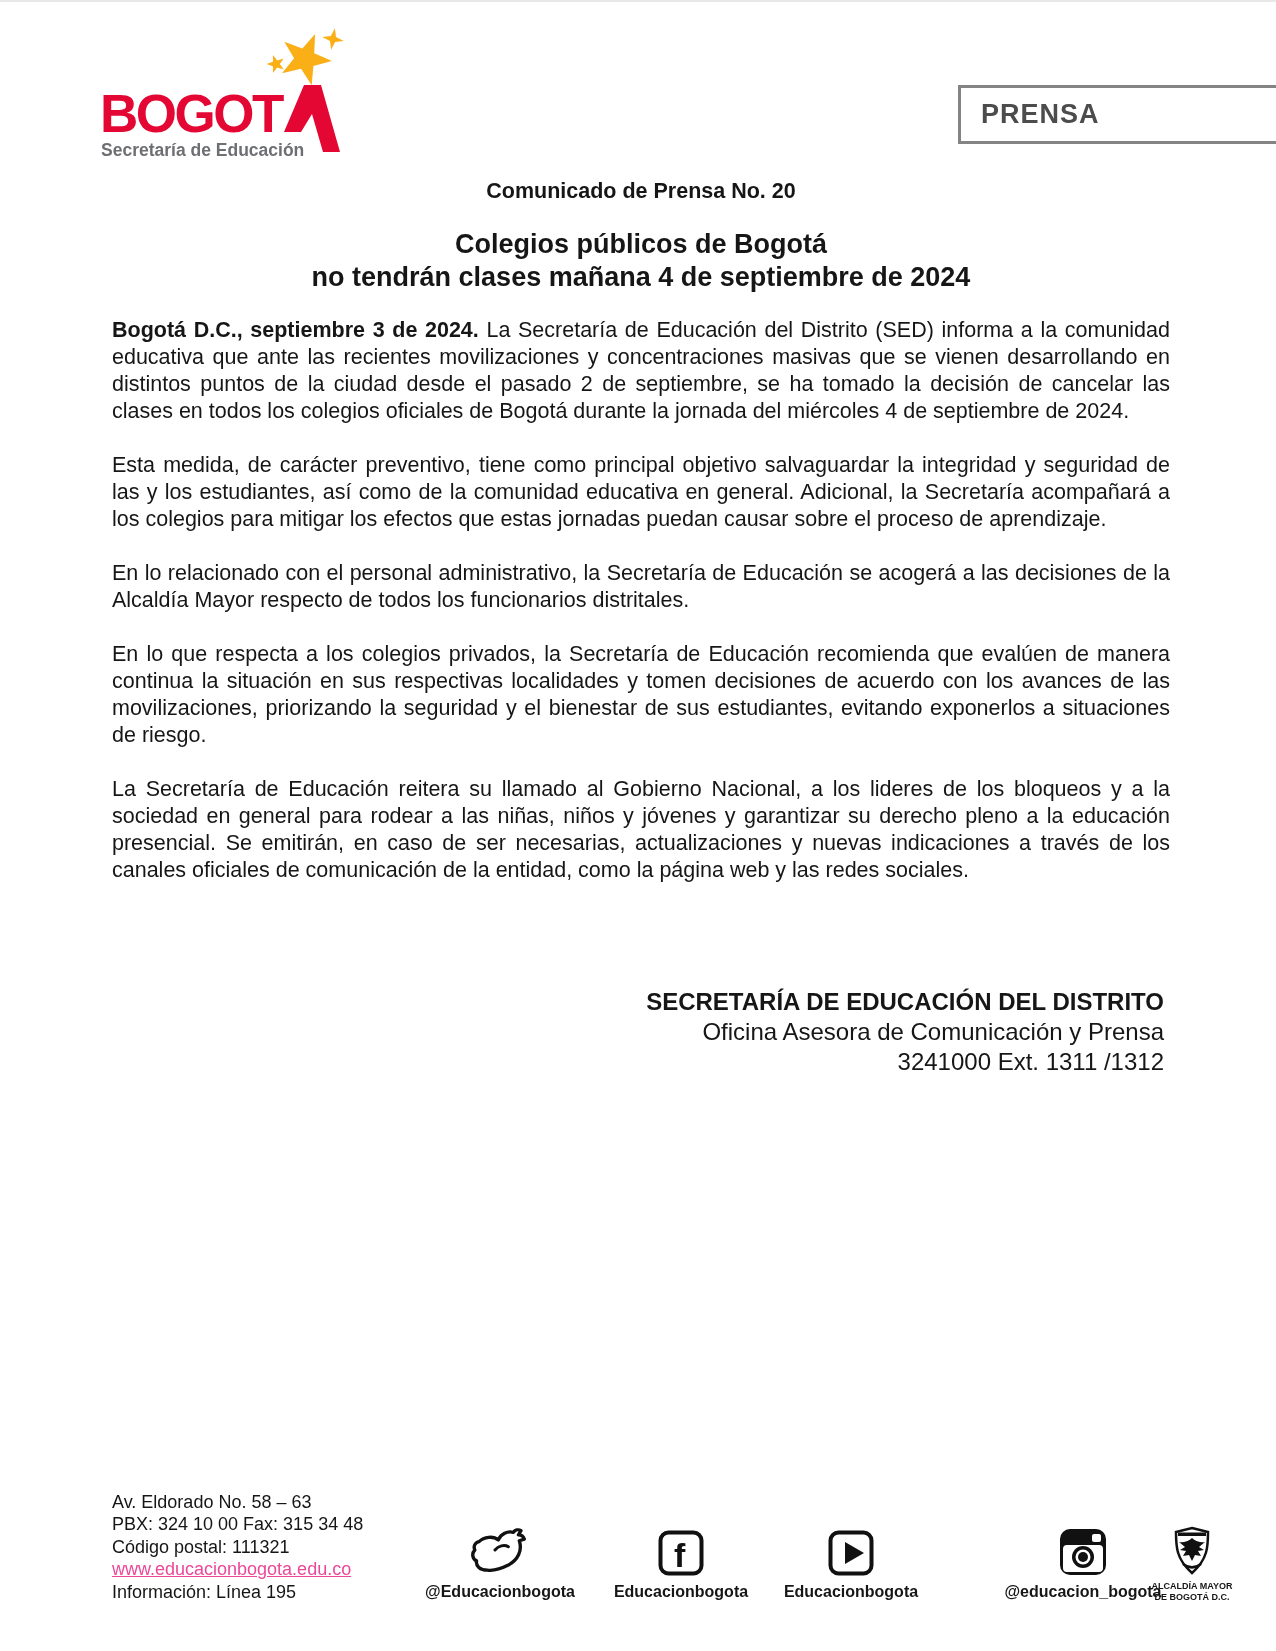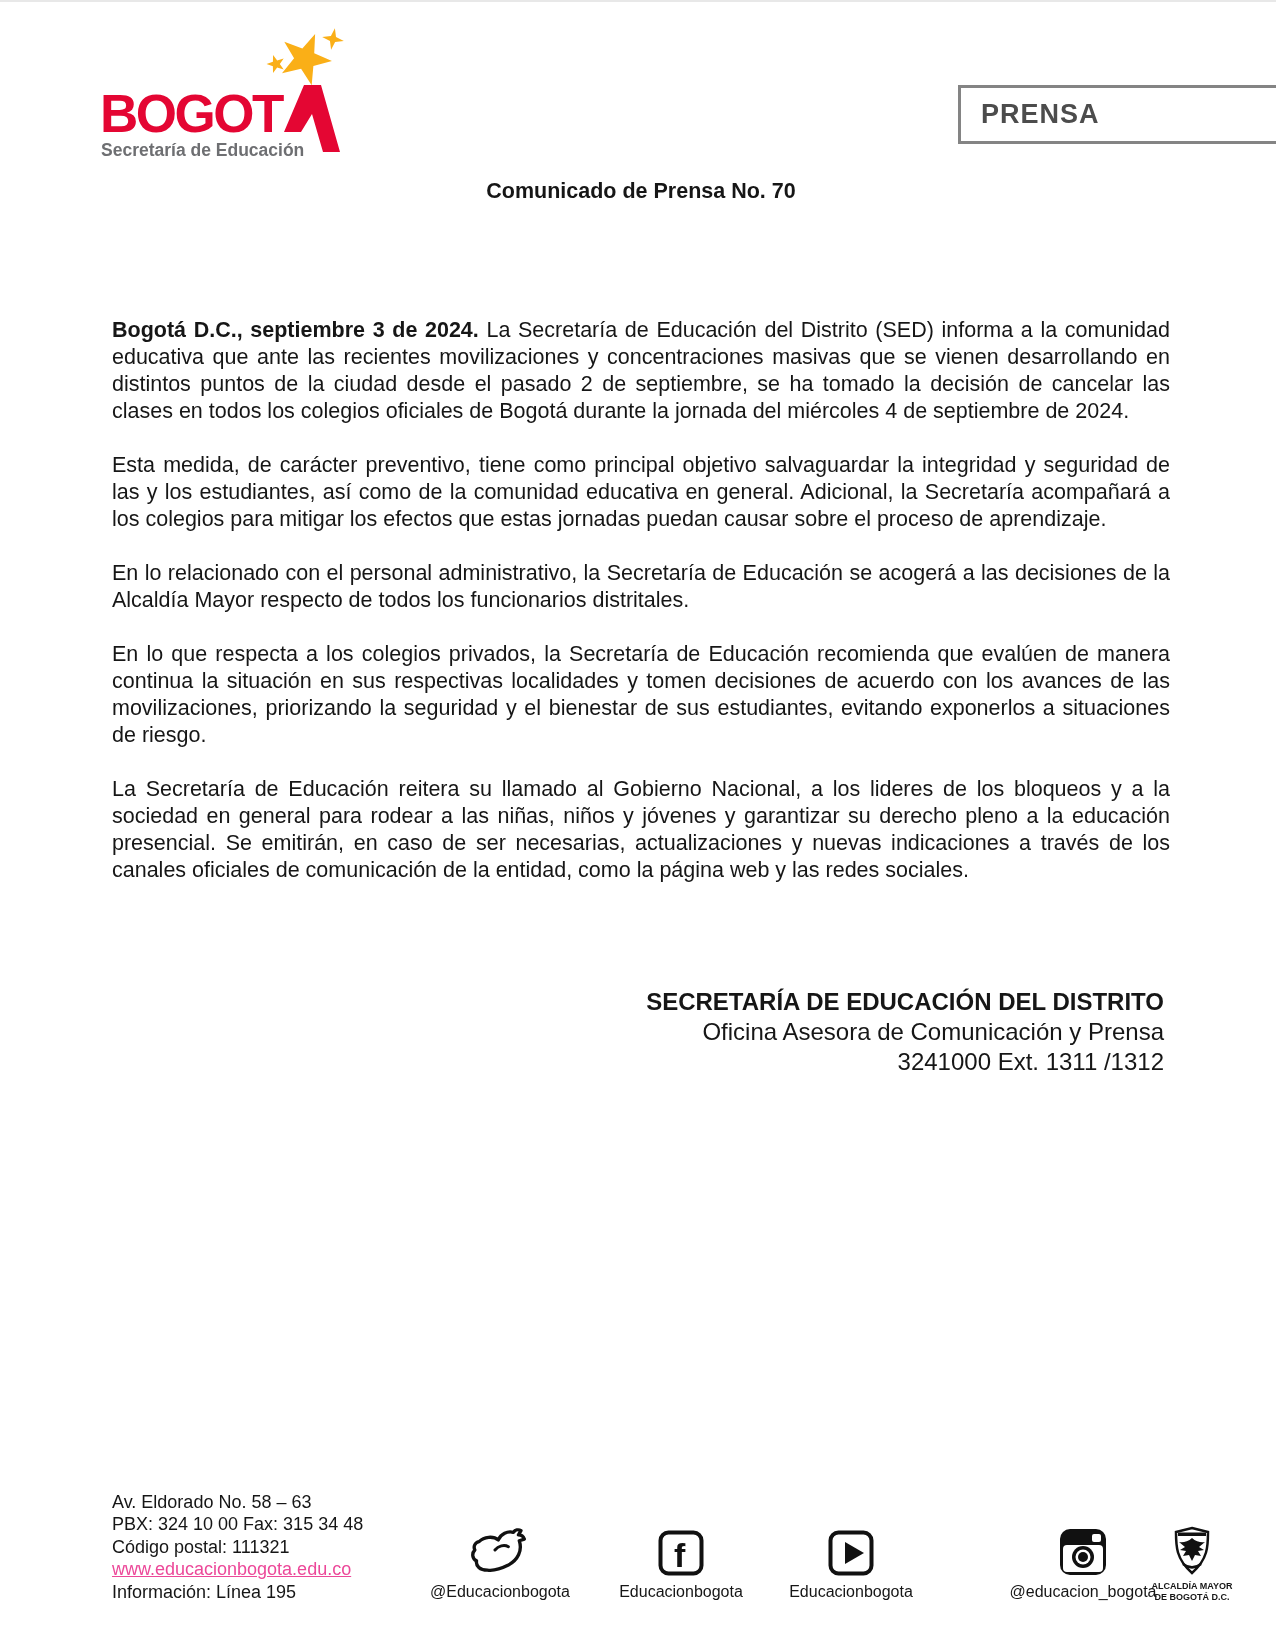--- a/index.html
+++ b/index.html
@@ -50,21 +50,21 @@
     font-size:18px;line-height:22.4px;
   }
   .footer-contact a{color:#ec4899;text-decoration:underline;}
   .social-item{
     position:absolute;top:1522px;
     width:180px;
     display:flex;flex-direction:column;align-items:center;
     text-align:center;
   }
   .social-item .icon{height:52px;display:flex;align-items:flex-end;justify-content:center;}
-  .social-item .handle{margin-top:7px;font-size:16px;color:#161616;}
+  .social-item .handle{margin-top:7px;font-size:16px;color:#161616;font-weight:bold;}
   .crest-label{margin-top:5px;font-size:9px;font-weight:bold;line-height:10.5px;color:#161616;}
   .tw{left:410px;} .fb{left:591px;} .yt{left:761px;} .ig{left:993px;} .crest{left:1122px;width:140px;}
 </style>
 </head>
 <body>
 
 <div class="page">
 
   <svg class="logo" viewBox="0 0 255 135">
 
@@ -80,22 +80,26 @@
 
     <text x="10" y="106" font-size="53" font-weight="bold" letter-spacing="-2.5" fill="#E40633" font-family="Liberation Sans, sans-serif">BOGOT</text>
     <path fill="#E40633" d="M214,59 L231,59 L250,126 L233,126 L222,88 L211,106 L194,106 Z"></path>
     <text x="11" y="130" font-size="17.5" font-weight="bold" fill="#6E6F72" font-family="Liberation Sans, sans-serif">Secretaría de Educación</text>
   </svg>
 
   <div class="prensa-box">
     <span>PRENSA</span>
   </div>
 
-  <div class="kicker">Comunicado de Prensa No. 70</div>
+  <div class="kicker">Comunicado de Prensa No. 20</div>
 
+  <div class="doc-title">
+    <div>Colegios públicos de Bogotá</div>
+    <div>no tendrán clases mañana 4 de septiembre de 2024</div>
+  </div>
 
   <div class="body-copy">
     <p><b>Bogotá D.C., septiembre 3 de 2024.</b><span> La Secretaría de Educación del Distrito (SED) informa a la comunidad educativa que ante las recientes movilizaciones y concentraciones masivas que se vienen desarrollando en distintos puntos de la ciudad desde el pasado 2 de septiembre, se ha tomado la decisión de cancelar las clases en todos los colegios oficiales de Bogotá durante la jornada del miércoles 4 de septiembre de 2024.</span></p>
     <p><b></b><span>Esta medida, de carácter preventivo, tiene como principal objetivo salvaguardar la integridad y seguridad de las y los estudiantes, así como de la comunidad educativa en general. Adicional, la Secretaría acompañará a los colegios para mitigar los efectos que estas jornadas puedan causar sobre el proceso de aprendizaje.</span></p>
     <p><b></b><span>En lo relacionado con el personal administrativo, la Secretaría de Educación se acogerá a las decisiones de la Alcaldía Mayor respecto de todos los funcionarios distritales.</span></p>
     <p><b></b><span>En lo que respecta a los colegios privados, la Secretaría de Educación recomienda que evalúen de manera continua la situación en sus respectivas localidades y tomen decisiones de acuerdo con los avances de las movilizaciones, priorizando la seguridad y el bienestar de sus estudiantes, evitando exponerlos a situaciones de riesgo.</span></p>
     <p><b></b><span>La Secretaría de Educación reitera su llamado al Gobierno Nacional, a los lideres de los bloqueos y a la sociedad en general para rodear a las niñas, niños y jóvenes y garantizar su derecho pleno a la educación presencial. Se emitirán, en caso de ser necesarias, actualizaciones y nuevas indicaciones a través de los canales oficiales de comunicación de la entidad, como la página web y las redes sociales.</span></p>
   </div>
 
   <div class="signature">

